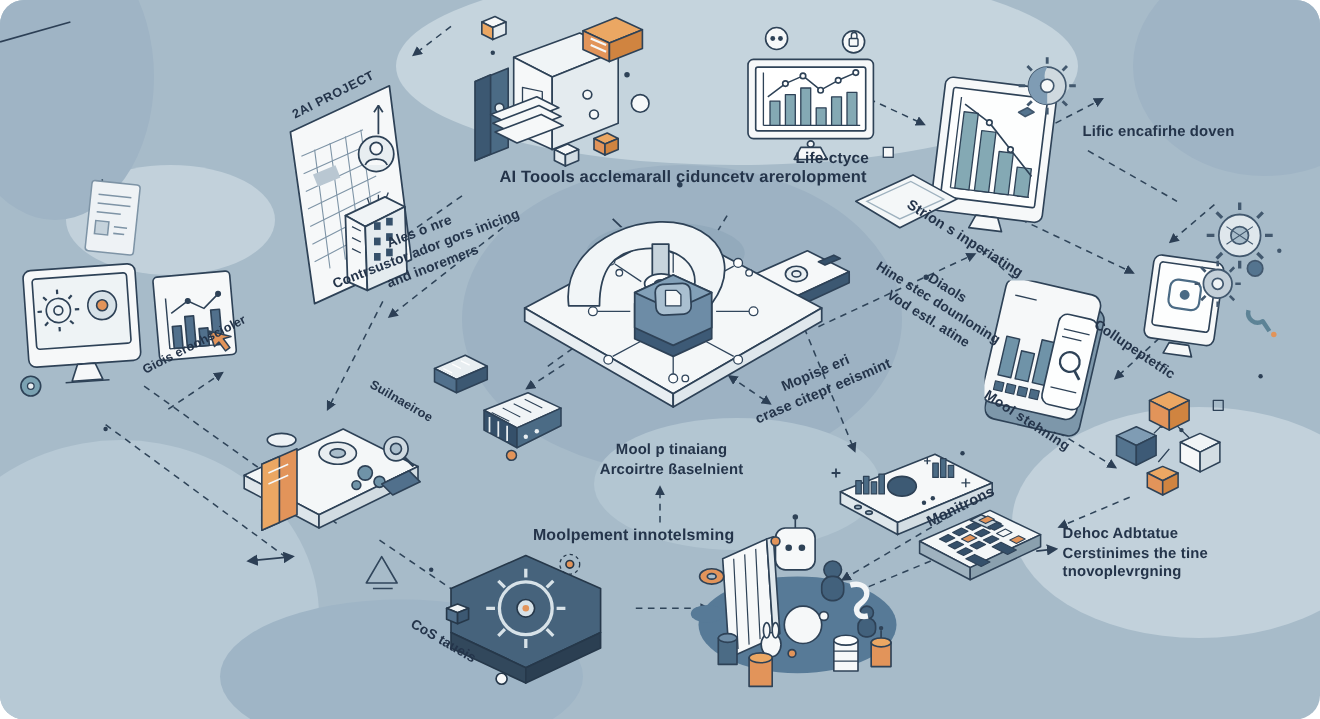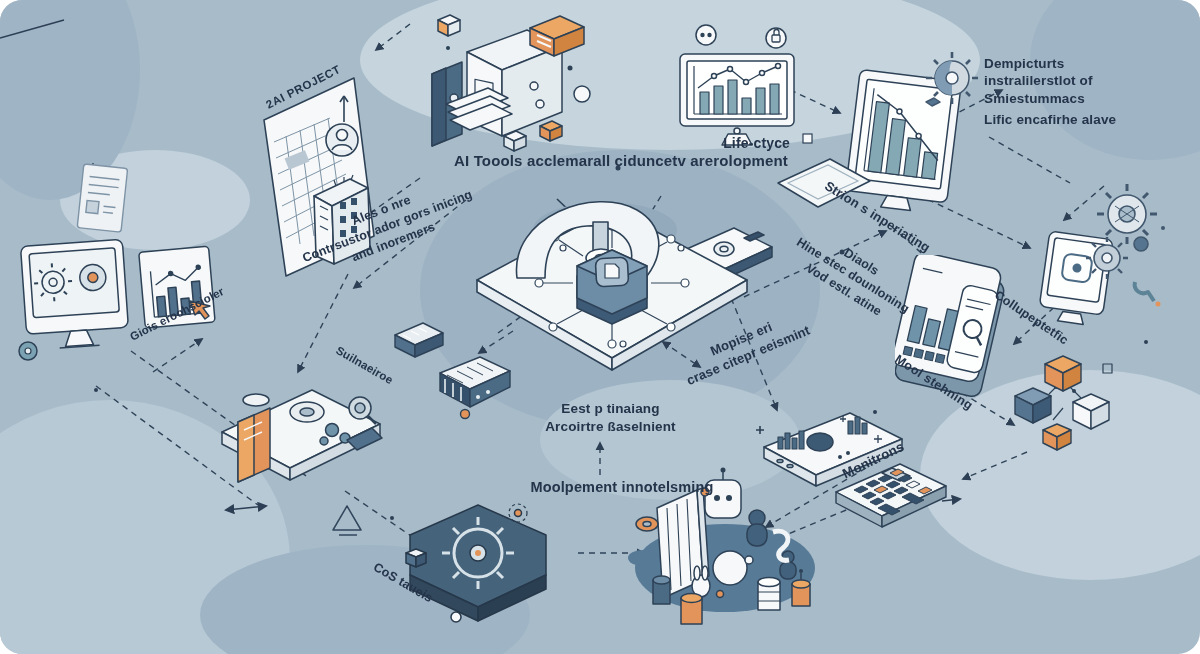--- a/index.html
+++ b/index.html
@@ -520,37 +520,37 @@
     </g>
   </svg>
 
   <svg class="ill" style="left:330px;top:502px;" width="36" height="38" viewBox="0 0 36 38">
     <polygon points="17,4 31,28 3,28" fill="none" stroke="#31465c" stroke-width="1.5" stroke-linejoin="round"></polygon>
     <path d="M9,33 h18" stroke="#31465c" stroke-width="1.5"></path>
   </svg>
 
   <div class="lbl" style="left:436px;top:152px;width:370px;text-align:center;font-size:15px;">AI Toools acclemarall ciduncetv arerolopment</div>
   <div class="lbl" style="left:650px;top:135px;width:140px;text-align:right;font-size:14px;">Life-ctyce</div>
-  <div class="lbl" style="left:984px;top:55px;width:170px;font-size:13.5px;line-height:1.28;">Dempicturts
-instralilerstlot of
-Smiestummacs</div>
-  <div class="lbl" style="left:984px;top:112px;width:180px;font-size:13.5px;">Lific encafirhe alave</div>
+  <div class="lbl" style="left:984px;top:112px;width:180px;font-size:13.5px;">Lific encafirhe doven</div>
   <div class="lbl" style="left:264px;top:100px;width:110px;font-size:11.5px;letter-spacing:.6px;transform:rotate(-27deg);transform-origin:left top;">2AI PROJECT</div>
   <div class="lbl" style="left:292px;top:236px;width:185px;text-align:center;font-size:12.5px;line-height:1.35;transform:rotate(-21deg);transform-origin:left top;">Ales o nre
 Contrsustor ador gors inicing
 and inoremers</div>
   <div class="lbl" style="left:830px;top:178px;width:160px;font-size:13px;transform:rotate(32deg);transform-origin:left top;">Strion s inperiating</div>
   <div class="lbl" style="left:800px;top:214px;width:155px;text-align:center;font-size:12.5px;line-height:1.3;transform:rotate(32deg);transform-origin:left top;">Diaols
 Hine stec dounloning
 Vod estl. atine</div>
   <div class="lbl" style="left:655px;top:366px;width:180px;text-align:center;font-size:13px;line-height:1.35;transform:rotate(-23deg);transform-origin:left top;">Mopise eri
 crase citepr eeismint</div>
-  <div class="lbl" style="left:518px;top:400px;width:185px;text-align:center;font-size:13.5px;line-height:1.35;">Eest p tinaiang
+  <div class="lbl" style="left:518px;top:400px;width:185px;text-align:center;font-size:13.5px;line-height:1.35;">Mool p tinaiang
 Arcoirtre ßaselnient</div>
-  <div class="lbl" style="left:522px;top:479px;width:200px;text-align:center;font-size:14.5px;">Moolpement innotelsming</div>
+  <div class="lbl" style="left:476px;top:479px;width:200px;text-align:center;font-size:14.5px;">Moolpement innotelsming</div>
   <div class="lbl" style="left:840px;top:468px;width:110px;font-size:13.5px;transform:rotate(-26deg);transform-origin:left top;">Monitrons</div>
   <div class="lbl" style="left:900px;top:352px;width:110px;font-size:12.5px;letter-spacing:.4px;transform:rotate(33deg);transform-origin:left top;">Mool stehning</div>
   <div class="lbl" style="left:378px;top:560px;width:95px;font-size:12.5px;transform:rotate(30deg);transform-origin:left top;">CoS taueis</div>
   <div class="lbl" style="left:1000px;top:288px;width:115px;font-size:12.5px;transform:rotate(34deg);transform-origin:left top;">Collupeptetfic</div>
   <div class="lbl" style="left:128px;top:332px;width:130px;font-size:11.5px;transform:rotate(-27deg);transform-origin:left top;">Giois eroohscioler</div>
   <div class="lbl" style="left:340px;top:344px;width:100px;font-size:11.5px;transform:rotate(30deg);transform-origin:left top;">Suilnaeiroe</div>
+  <div class="lbl" style="left:966px;top:476px;width:185px;font-size:13.5px;line-height:1.3;">Dehoc Adbtatue
+Cerstinimes the tine
+tnovoplevrgning</div>
 
 </div>
 
 </body></html>

